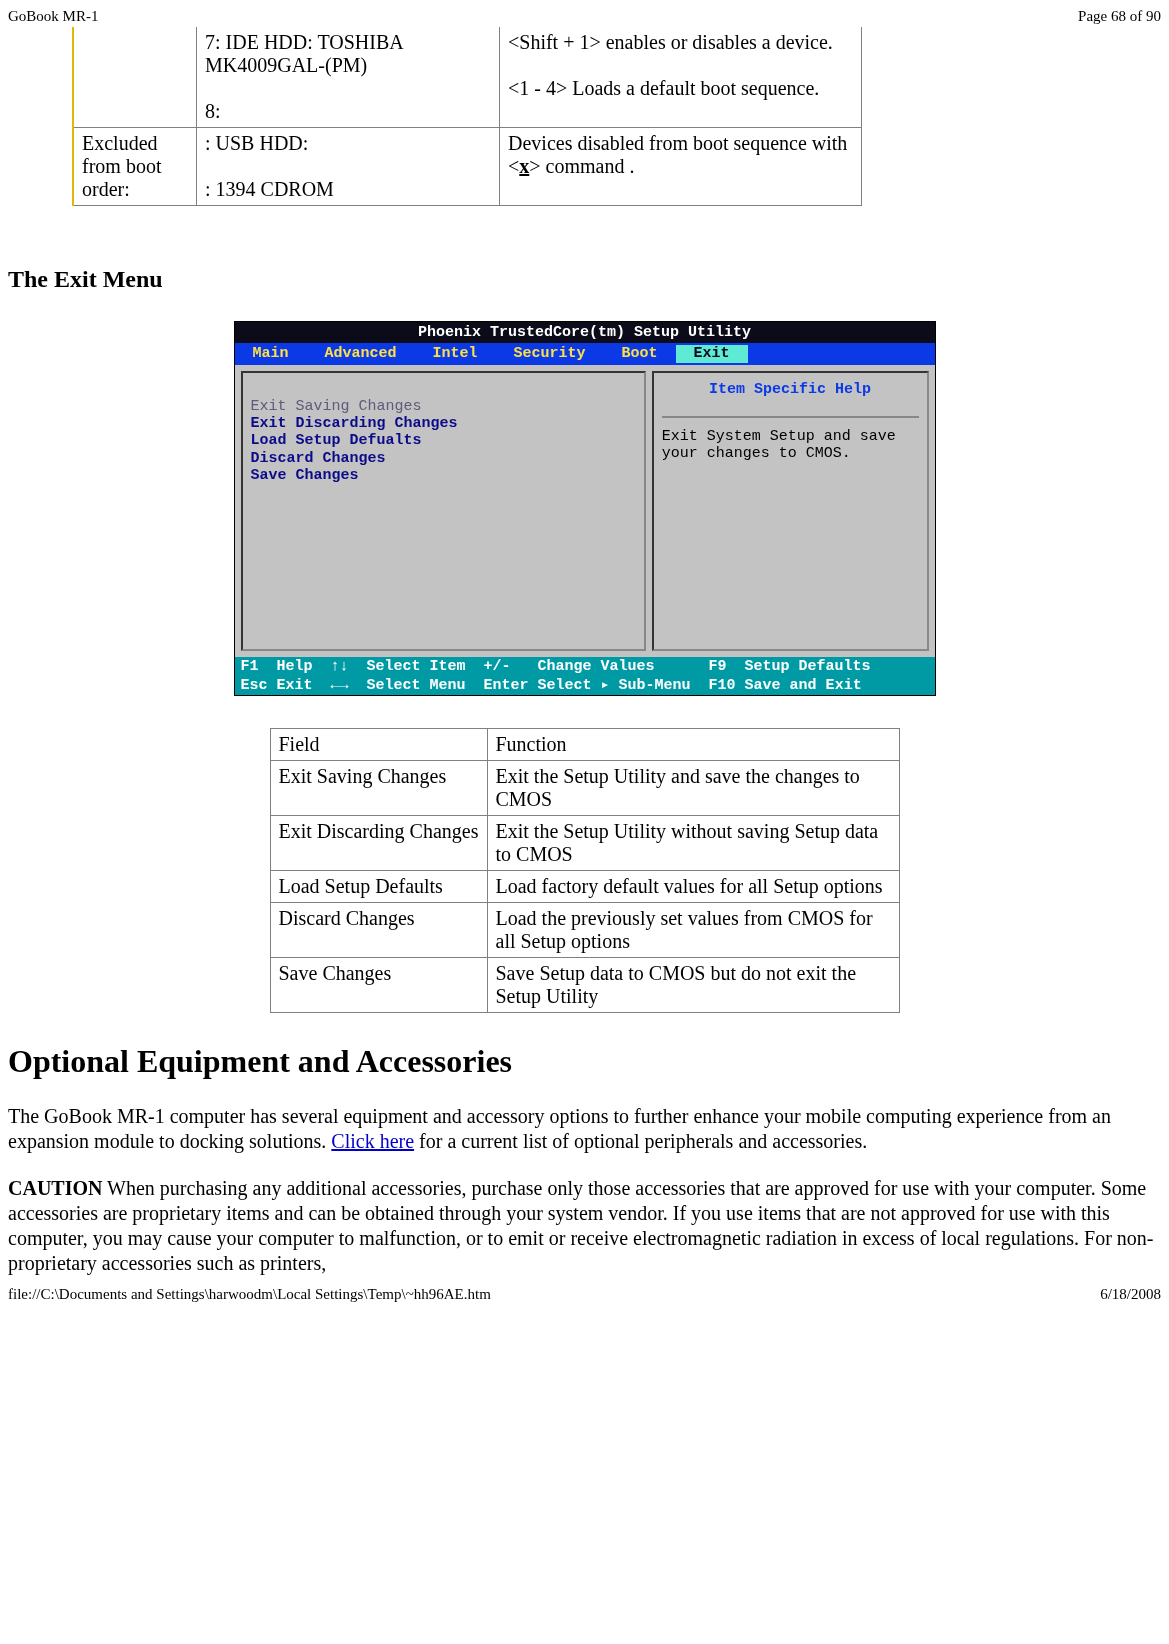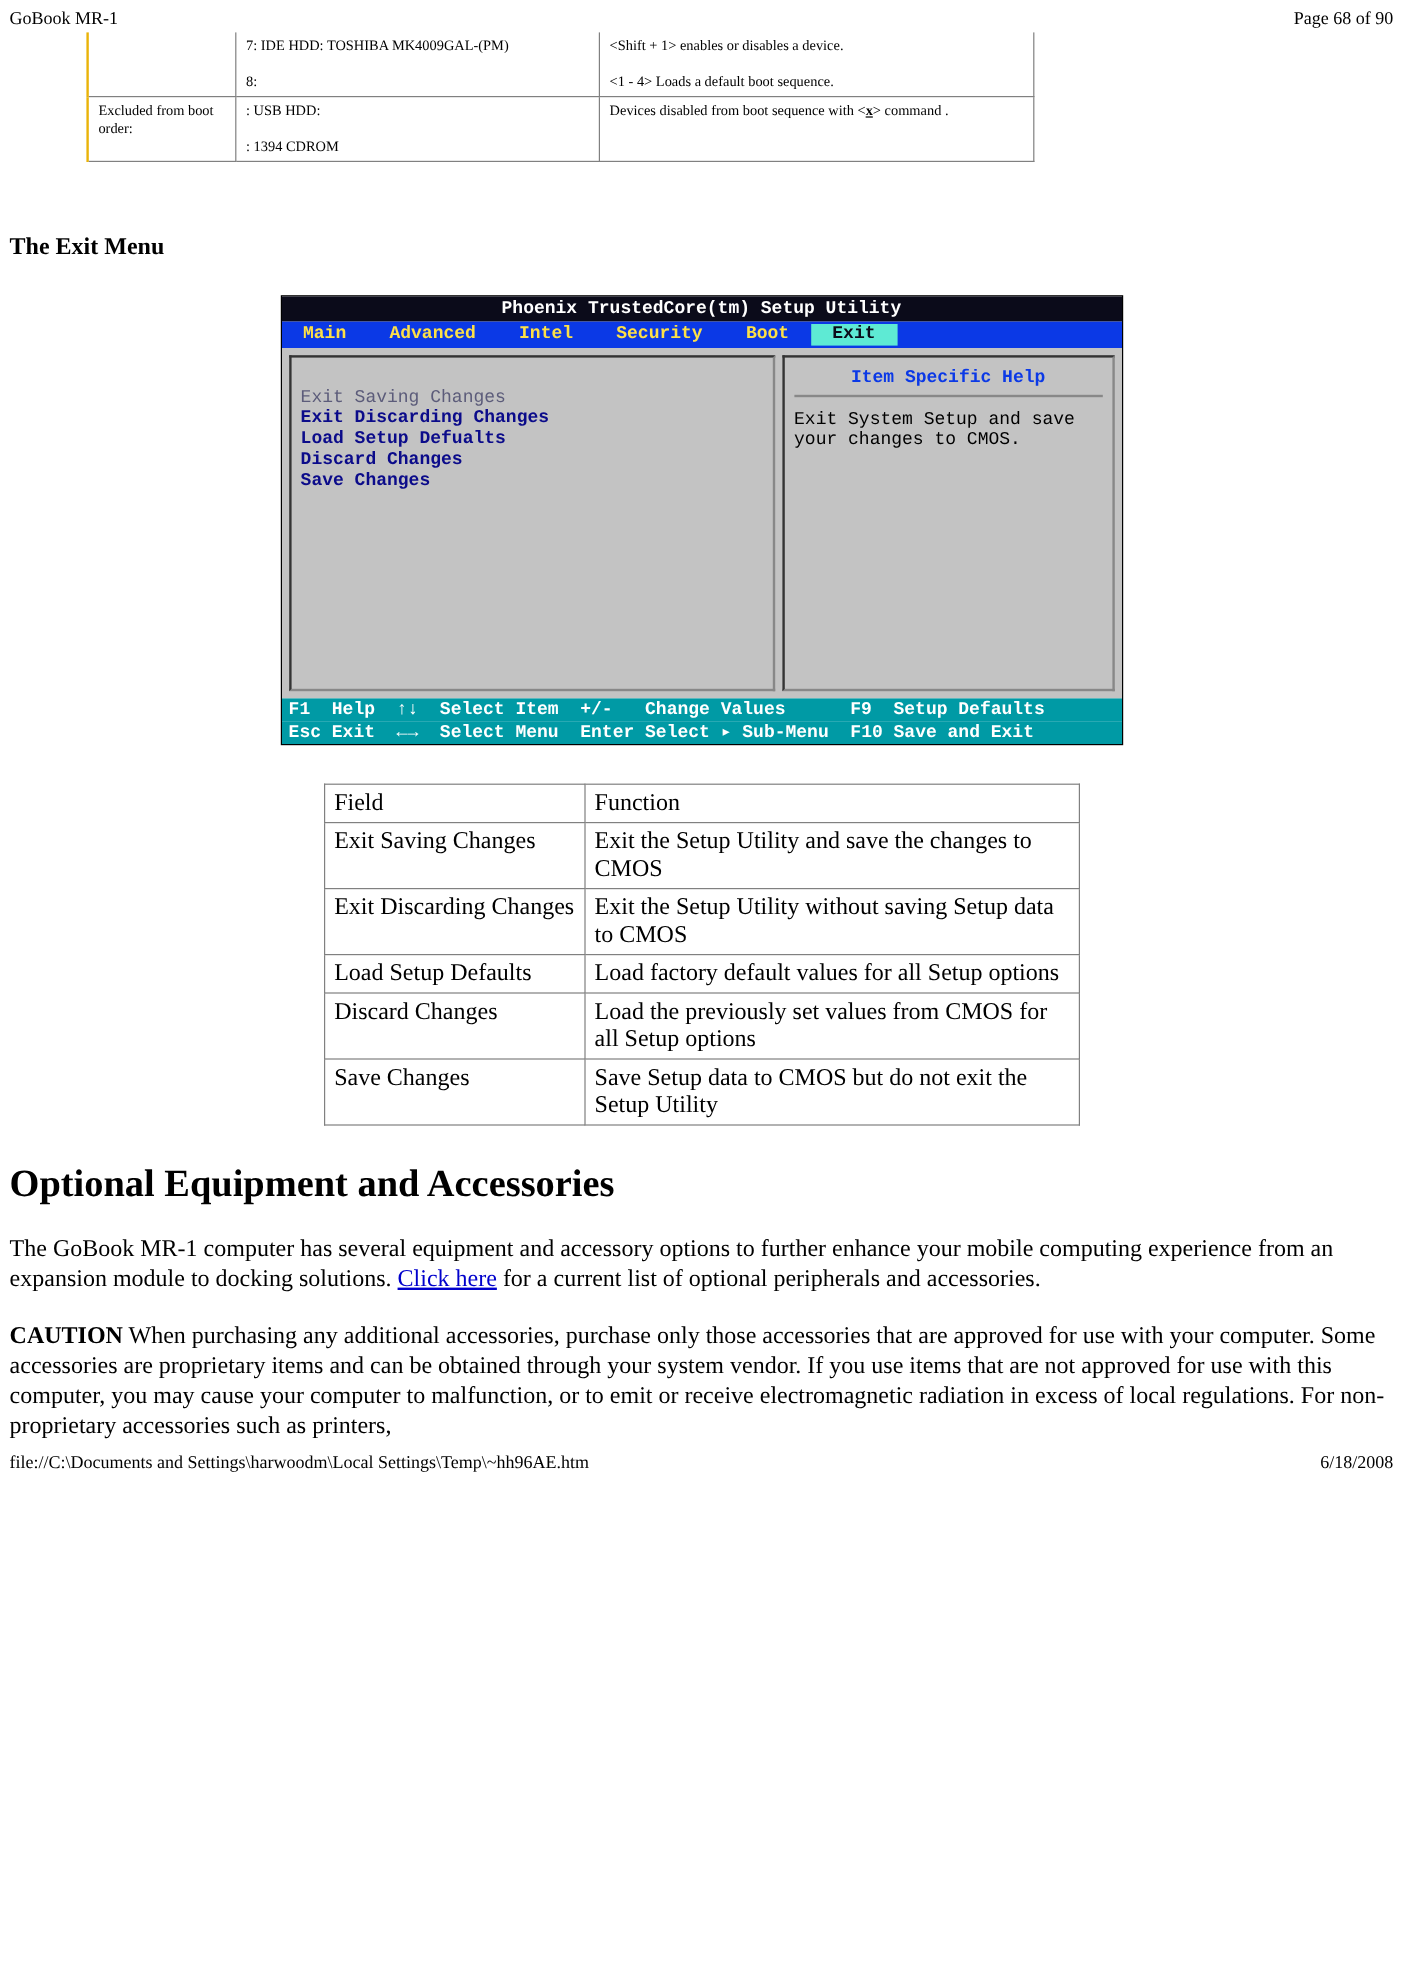--- a/index.html
+++ b/index.html
@@ -18,29 +18,29 @@
     }
     .top-table {
       border-collapse: collapse;
       margin: 2px 0 0 64px;
       width: 790px;
     }
     .top-table td {
       border: 1px solid #808080;
       padding: 4px 8px;
       vertical-align: top;
-      font-size: 12px;
+      font-size: 20px;
     }
     .top-table tr:first-child td {
       border-top: none;
     }
     .top-table td:first-child { width: 106px; border-left: 2px solid #eab308;}
     .top-table td:nth-child(2) { width: 286px; }
     h1.section {
-      font-size: 20px;
+      font-size: 24px;
       font-weight: bold;
       margin: 60px 0 28px 0;
     }
     h1.section2 {
       font-size: 32px;
       font-weight: bold;
       margin: 30px 0 24px 0;
     }
     .bios-wrap {
       display: flex;
@@ -96,21 +96,21 @@
       border: 2px inset #888;
       padding: 8px;
       height: 280px;
       box-sizing: border-box;
     }
     .bios-right .help-title {
       text-align: center;
       color: #0b39e6;
       font-weight: bold;
       border-bottom: 2px inset #888;
-      padding-bottom: 6px;
+      padding-bottom: 18px;
       margin-bottom: 10px;
     }
     .bios-footer {
       background: #009aa5;
       color: #fff;
       padding: 1px 6px;
       white-space: pre;
       font-weight: bold;
     }
     .func-table {

